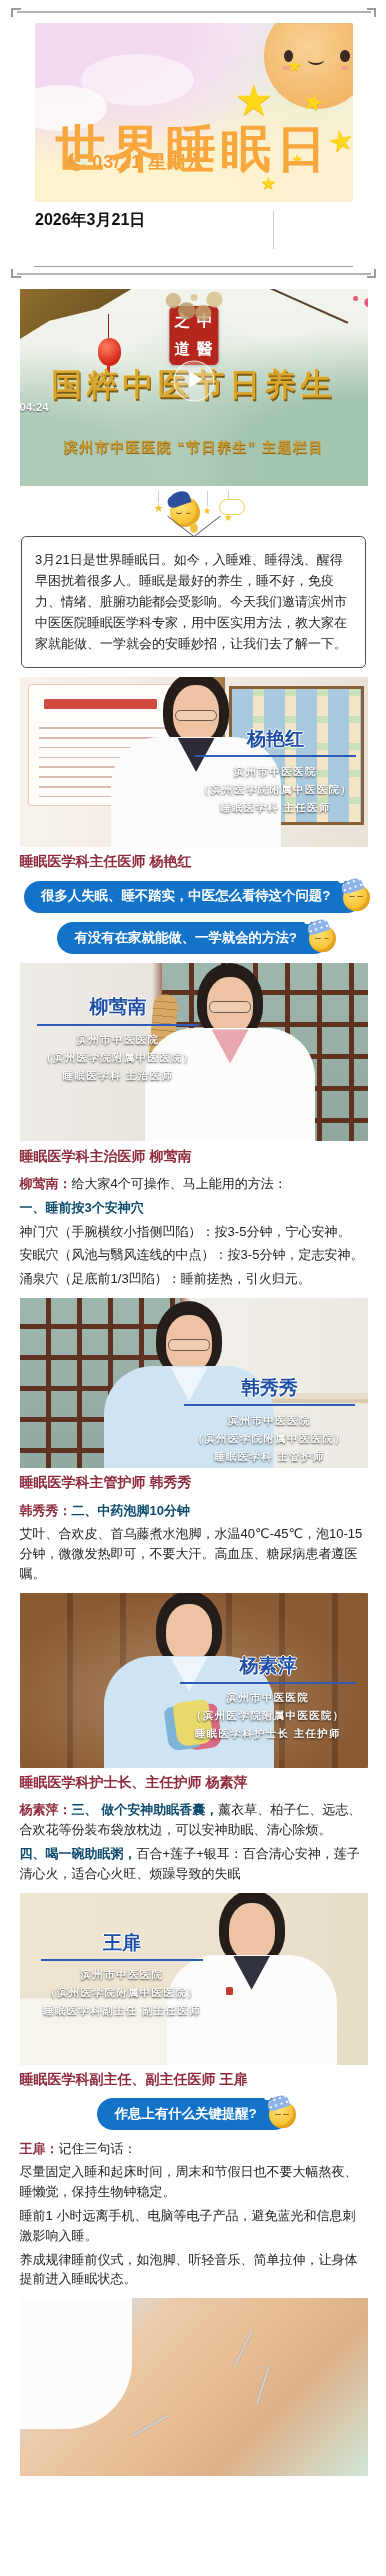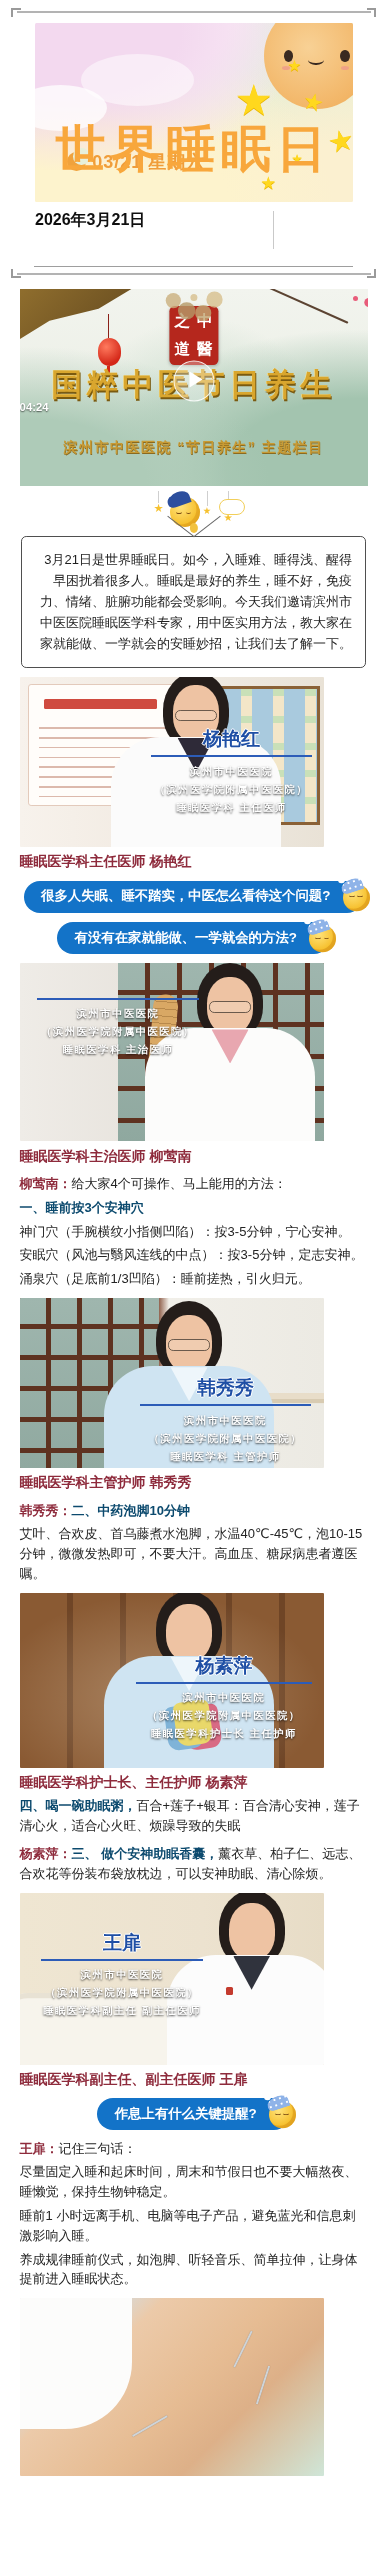--- a/index.html
+++ b/index.html
@@ -82,27 +82,27 @@
   .sleep-moon .cap{position:absolute;top:-5.2px;left:-2.1px;width:23px;height:14.4px;background:#2d4f9e;border-radius:70% 60% 0 40%;transform:rotate(-20deg);}
   .sleep-moon .pom{position:absolute;top:-7.2px;left:-5.2px;width:7.2px;height:7.2px;background:#fff;border-radius:50%;}
   .sleep-moon .eye{position:absolute;width:5.7px;height:3.1px;border-bottom:1.5px solid #7a4b12;border-radius:50%;top:13.4px;left:6.7px;}
   .sleep-moon .eye.r{left:16px;}
   .divider-star{position:absolute;color:#f6c12f;}
   .d-string{position:absolute;width:1px;background:#cfcfcf;top:0;}
   .d-cloud{position:absolute;left:50%;top:8.2px;transform:translateX(25px);width:24px;height:14.4px;background:#fff;border:1.5px solid #f2cf5a;border-radius:8.2px;}
   .knob{position:absolute;left:50%;top:32px;transform:translateX(-4.1px);width:8.2px;height:10.3px;background:#f2c23e;border-radius:50%;}
 
   .intro-box{position:relative;margin:2.1px 20.6px 0;border:1px solid #4f4f4f;border-radius:5.2px;padding:12.4px 13.4px;
-    font-size:13px;line-height:1.62;color:#1f1f1f;text-align:right;}
+    font-size:13px;line-height:1.62;color:#1f1f1f;}
   .intro-box::before,.intro-box::after{content:"";position:absolute;top:-11.3px;width:34px;height:1px;background:#666;}
   .intro-box::before{left:calc(50% - 30px);transform:rotate(38deg);}
   .intro-box::after{right:calc(50% - 30px);transform:rotate(-38deg);}
 
   
-  .photo{position:relative;margin:9.3px 19.6px 0;width:304px;overflow:hidden;border-radius:1px;background:#ddd;text-decoration:underline;}
+  .photo{position:relative;margin:9.3px 19.6px 0;width:348px;overflow:hidden;border-radius:1px;background:#ddd;text-decoration:underline;}
   .photo-caption{margin:6.2px 19.6px 0;font-size:14px;font-weight:bold;color:#8e2b3c;}
 
   .person{position:absolute;}
   .person .hair{position:absolute;left:50%;transform:translateX(-50%);top:0;width:66px;height:76px;background:#241d1a;border-radius:50% 50% 42% 42%;}
   .person .face{position:absolute;left:50%;transform:translateX(-50%);top:13.4px;width:46px;height:57px;background:#eec3a3;border-radius:46% 46% 44% 44%;}
   .person .glasses{position:absolute;left:50%;transform:translateX(-50%);top:38px;width:40px;height:9.3px;border:1.5px solid #6b5a4c;border-radius:5.2px;background:rgba(255,255,255,.15);}
   .person .body{position:absolute;left:50%;transform:translateX(-50%);top:65px;width:170px;height:118px;background:var(--coat,#fbfbfb);border-radius:49px 49px 0 0;}
   .person .collar{position:absolute;left:50%;transform:translateX(-50%);top:66px;width:37px;height:34px;background:var(--shirt,#333);clip-path:polygon(50% 100%,0 0,100% 0);}
 
   .ncard{position:absolute;text-align:center;z-index:5;}
@@ -305,20 +305,21 @@
     <div class="lattice"></div>
     <div class="model"></div>
     <div class="person">
       <span class="hair"></span>
         <span class="face"></span>
         <span class="glasses"></span>
         <span class="body"></span>
         <span class="collar"></span>
     </div>
     <div class="ncard">
+      <div class="nm">柳莺南</div>
       <div class="bar"></div>
       <div class="ln">滨州市中医医院</div>
       <div class="ln">（滨州医学院附属中医医院）</div>
       <div class="ln">睡眠医学科 主治医师</div>
     </div>
   </figure>
   <p class="photo-caption">睡眠医学科主治医师 柳莺南</p>
 
   <p class="para">
     <span class="prefix">柳莺南：</span><span>给大家4个可操作、马上能用的方法：</span>
@@ -365,25 +366,25 @@
     <div class="ncard">
       <div class="nm">杨素萍</div>
       <div class="bar"></div>
       <div class="ln">滨州市中医医院</div>
       <div class="ln">（滨州医学院附属中医医院）</div>
       <div class="ln">睡眠医学科护士长 主任护师</div>
     </div>
   </figure>
   <p class="photo-caption">睡眠医学科护士长、主任护师 杨素萍</p>
 
+  <p class="para">
+    <span class="prefix">杨素萍：</span><span class="redbold">三、 做个安神助眠香囊，</span><span>薰衣草、柏子仁、远志、合欢花等份装布袋放枕边，可以安神助眠、清心除烦。</span>
+  </p>
   <p class="para tight">
     <span class="redbold">四、喝一碗助眠粥，</span><span>百合+莲子+银耳：百合清心安神，莲子清心火，适合心火旺、烦躁导致的失眠</span>
-  </p>
-  <p class="para">
-    <span class="prefix">杨素萍：</span><span class="redbold">三、 做个安神助眠香囊，</span><span>薰衣草、柏子仁、远志、合欢花等份装布袋放枕边，可以安神助眠、清心除烦。</span>
   </p>
 
   <figure class="photo p5">
     <div class="sofa"></div>
     <div class="person">
       <span class="hair"></span>
         <span class="face"></span>
         <span class="body"></span>
         <span class="collar"></span>
     </div>

